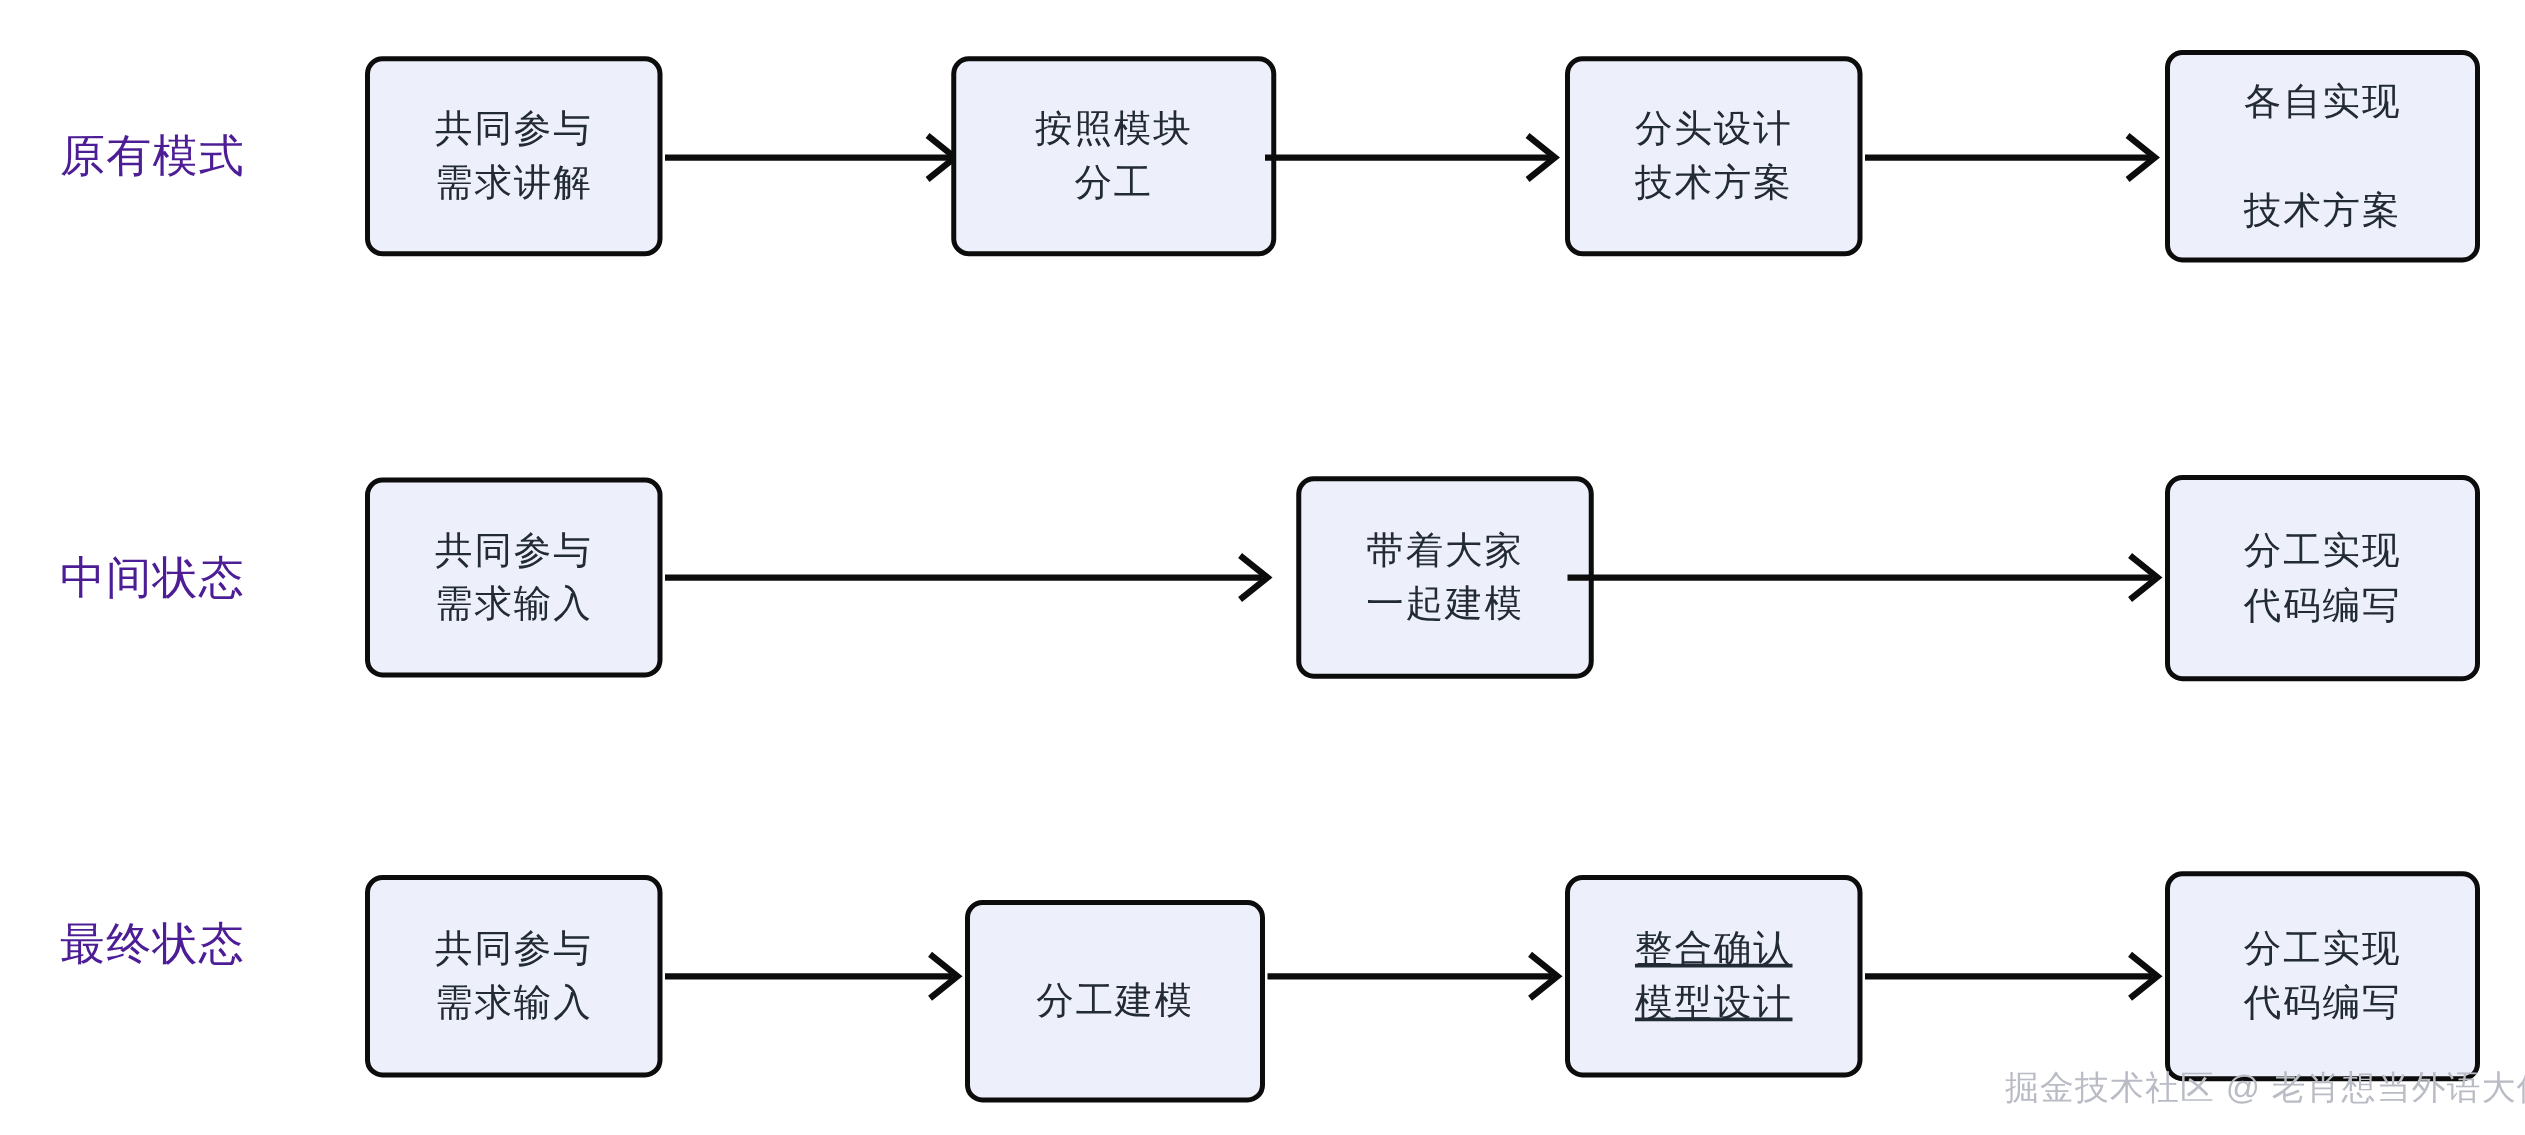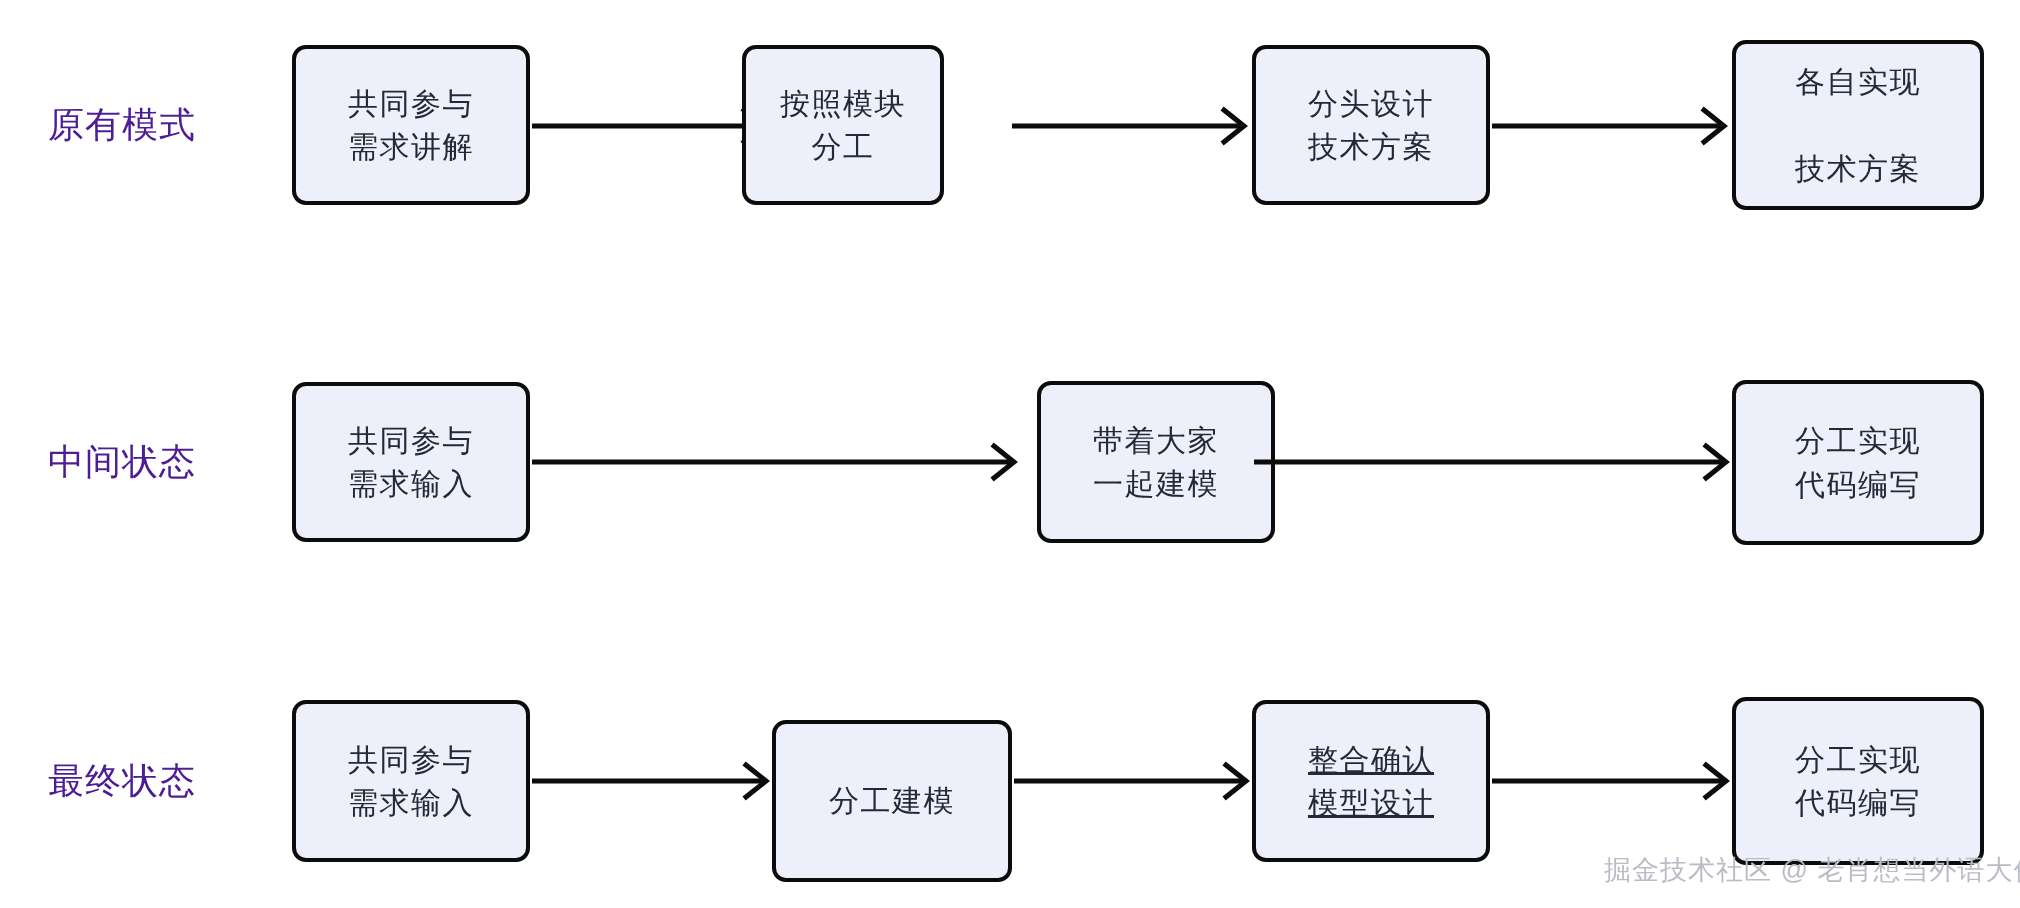--- a/index.html
+++ b/index.html
@@ -76,21 +76,21 @@
     <span class="line2">需求讲解</span>
   </div>
 
   <div class="connector" style="left:532px; top:106px; width:238px; height:40px;">
     <svg width="238" height="40" viewBox="0 0 238 40">
       <line x1="0" y1="20" x2="228" y2="20" stroke="#0c0c0c" stroke-width="5"></line>
       <polyline points="212,4 232,20 212,36" fill="none" stroke="#0c0c0c" stroke-width="5" stroke-linecap="square" stroke-linejoin="miter"></polyline>
     </svg>
   </div>
 
-  <div class="node" style="left:742px; top:45px; width:202px; height:160px;">
+  <div class="node" style="left:761px; top:45px; width:260px; height:160px;">
     <span>按照模块</span>
     <span class="line2">分工</span>
   </div>
 
   <div class="connector" style="left:1012px; top:106px; width:238px; height:40px;">
     <svg width="238" height="40" viewBox="0 0 238 40">
       <line x1="0" y1="20" x2="228" y2="20" stroke="#0c0c0c" stroke-width="5"></line>
       <polyline points="212,4 232,20 212,36" fill="none" stroke="#0c0c0c" stroke-width="5" stroke-linecap="square" stroke-linejoin="miter"></polyline>
     </svg>
   </div>
@@ -136,21 +136,21 @@
       <line x1="0" y1="20" x2="468" y2="20" stroke="#0c0c0c" stroke-width="5"></line>
       <polyline points="452,4 472,20 452,36" fill="none" stroke="#0c0c0c" stroke-width="5" stroke-linecap="square" stroke-linejoin="miter"></polyline>
     </svg>
   </div>
 
   <div class="node" style="left:1732px; top:380px; width:252px; height:165px;">
     <span>分工实现</span>
     <span class="line2">代码编写</span>
   </div>
 
-  <div class="row-label" style="left:48px; top:763px;text-align:right;">最终状态</div>
+  <div class="row-label" style="left:48px; top:737px;text-align:right;">最终状态</div>
 
   <div class="node" style="left:292px; top:700px; width:238px; height:162px;">
     <span>共同参与</span>
     <span class="line2">需求输入</span>
   </div>
 
   <div class="connector" style="left:532px; top:761px; width:240px; height:40px;">
     <svg width="240" height="40" viewBox="0 0 240 40">
       <line x1="0" y1="20" x2="230" y2="20" stroke="#0c0c0c" stroke-width="5"></line>
       <polyline points="214,4 234,20 214,36" fill="none" stroke="#0c0c0c" stroke-width="5" stroke-linecap="square" stroke-linejoin="miter"></polyline>

